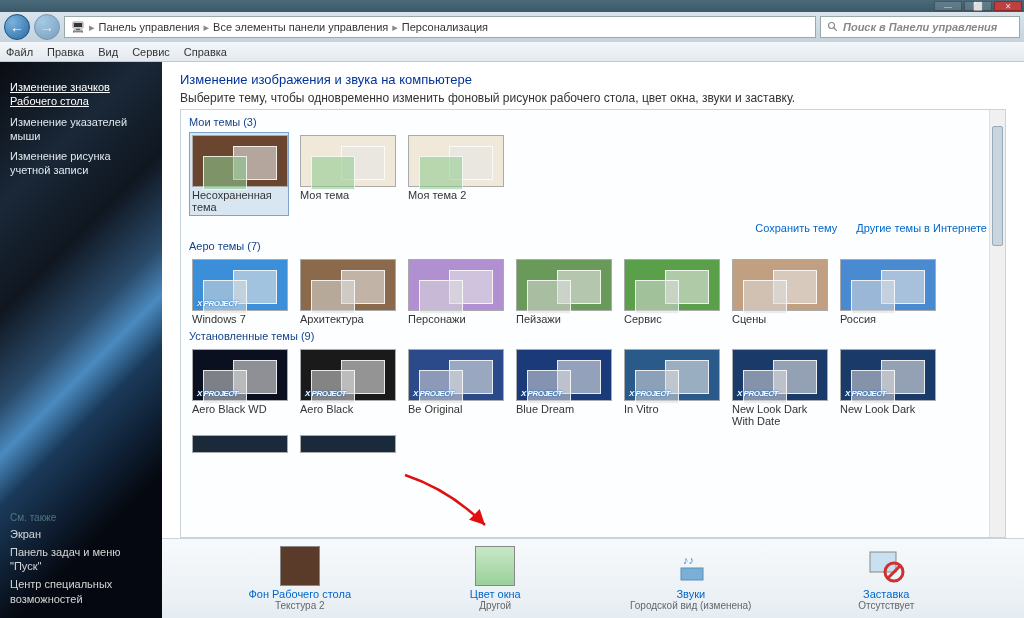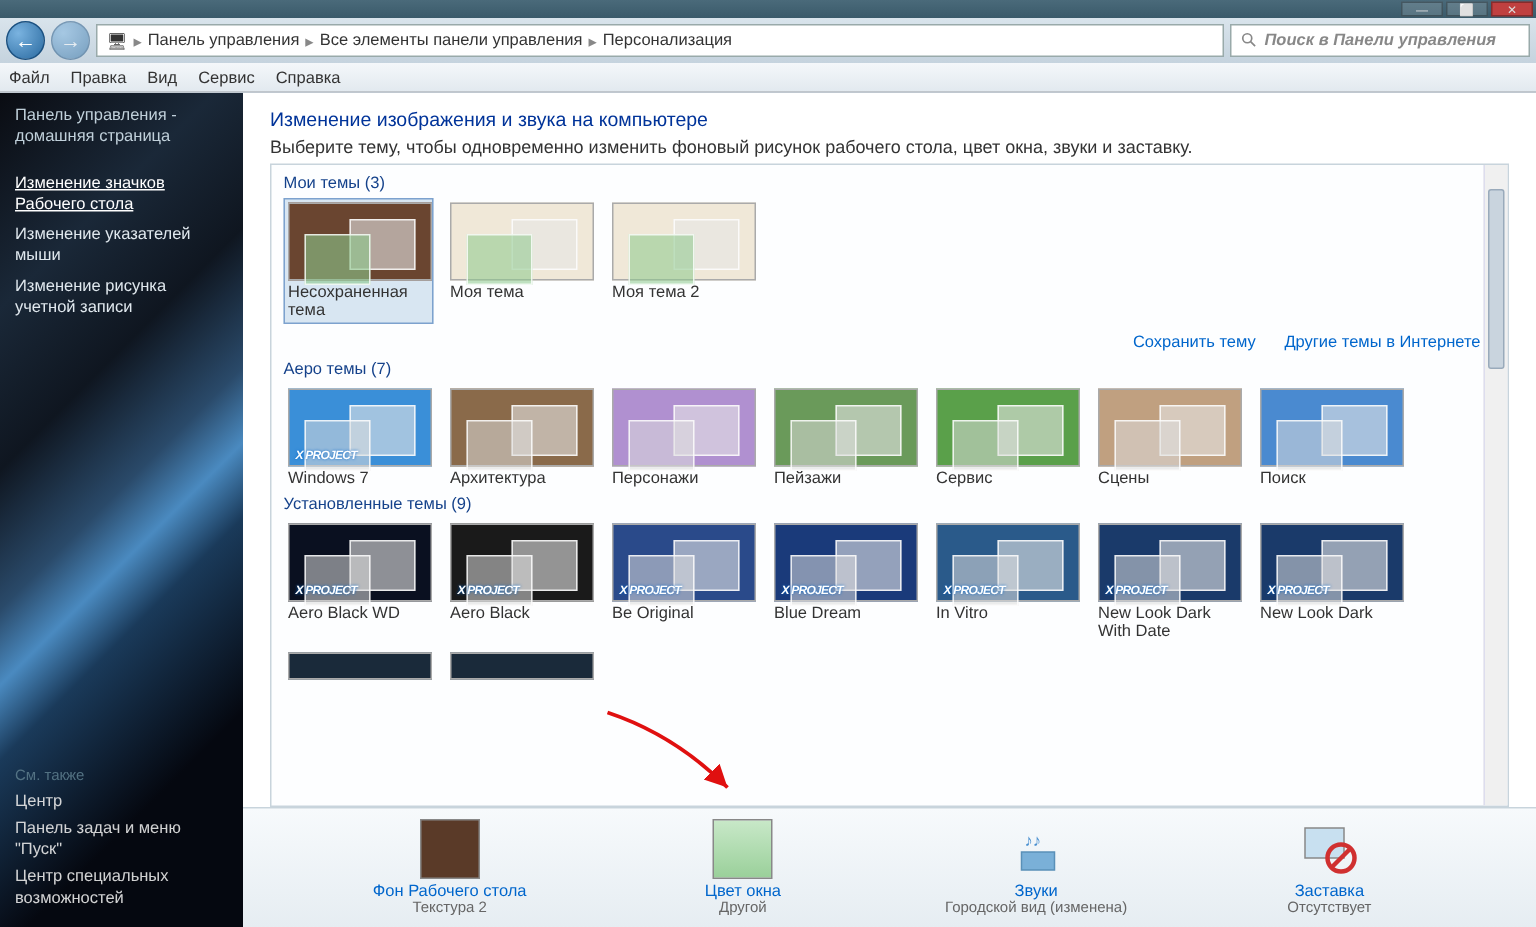--- a/index.html
+++ b/index.html
@@ -98,28 +98,27 @@
   <div class="menu-bar">
     <span>Файл</span>
     <span>Правка</span>
     <span>Вид</span>
     <span>Сервис</span>
     <span>Справка</span>
   </div>
 
   <div class="body-row">
     <div class="sidebar">
-      <a class="side-link home">Панель управления - домашняя страница</a>
       <div style="height:10px"></div>
       <a class="side-link active">Изменение значков Рабочего стола</a>
       <a class="side-link">Изменение указателей мыши</a>
       <a class="side-link">Изменение рисунка учетной записи</a>
       <div class="side-bottom">
         <div class="side-bottom-header">См. также</div>
-        <a class="side-link">Центр</a>
+        <a class="side-link">Экран</a>
         <a class="side-link">Панель задач и меню "Пуск"</a>
         <a class="side-link">Центр специальных возможностей</a>
       </div>
     </div>
 
     <div class="main">
       <div class="main-content">
         <div class="page-title">Изменение изображения и звука на компьютере</div>
         <div class="page-subtitle">Выберите тему, чтобы одновременно изменить фоновый рисунок рабочего стола, цвет окна, звуки и заставку.</div>
 
@@ -195,21 +194,21 @@
                   <div class="pane b"></div>
                   <div class="pane a" style="background:rgba(220,220,220,0.55)"></div>
                 </div>
                 <div class="theme-label">Сцены</div>
               </div>
               <div class="theme-item">
                 <div class="theme-thumb" style="background:#4a8ad0">
                   <div class="pane b"></div>
                   <div class="pane a" style="background:rgba(220,220,220,0.55)"></div>
                 </div>
-                <div class="theme-label">Поиск</div>
+                <div class="theme-label">Россия</div>
               </div>
             </div>
           <div class="sect-header">Установленные темы (9)</div>
           <div class="theme-row" id="row-inst">
               <div class="theme-item">
                 <div class="theme-thumb" style="background:#0a1020">
                   <div class="pane b"></div>
                   <div class="pane a" style="background:rgba(220,220,220,0.55)"></div>
                   <div class="strip-label">X PROJECT</div>
                 </div>

